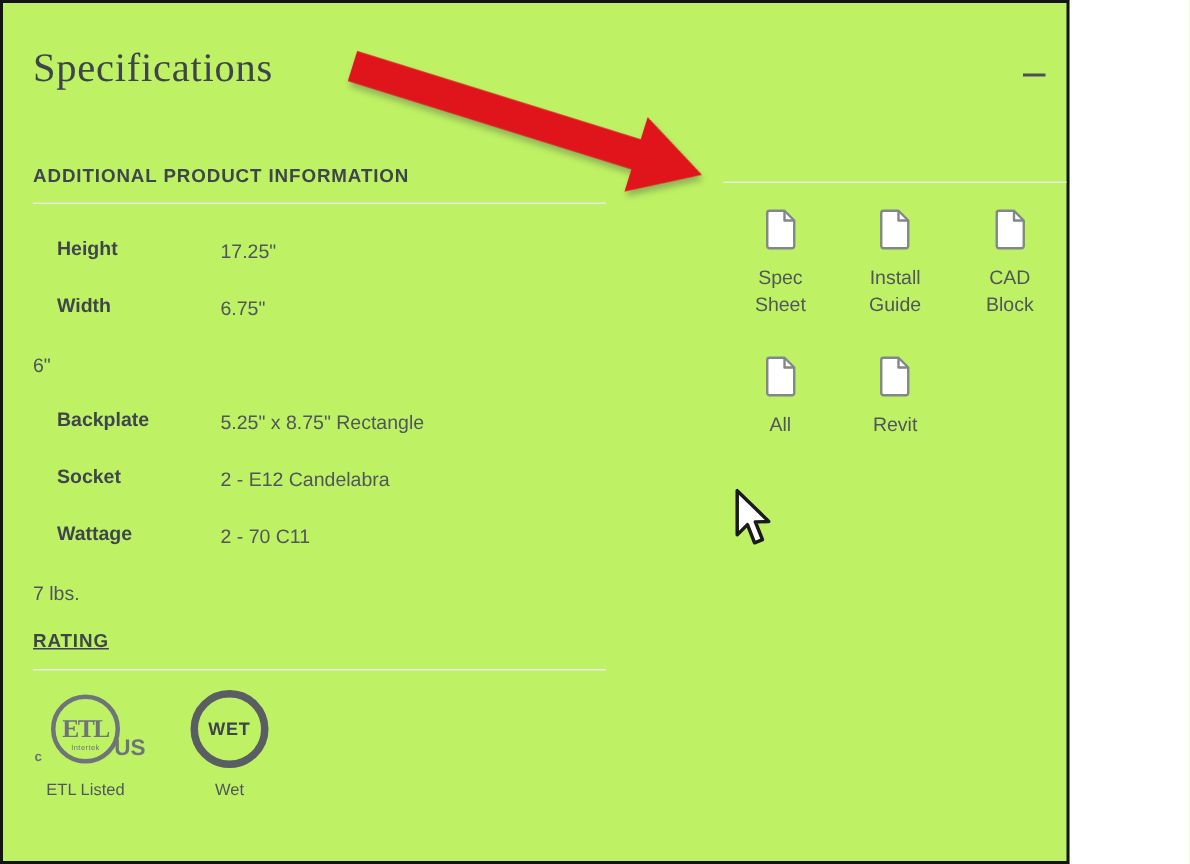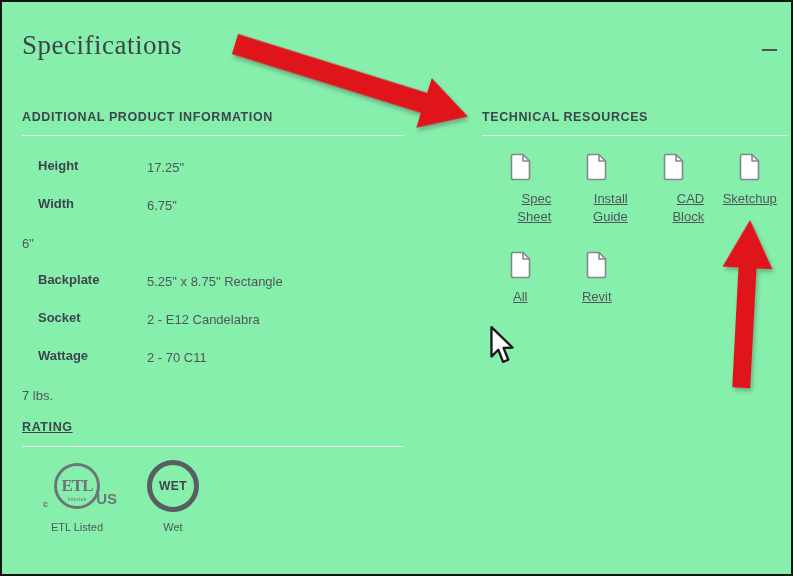--- a/index.html
+++ b/index.html
@@ -1,22 +1,22 @@
 <!DOCTYPE html>
 <html><head>
 <meta charset="utf-8">
 <style>
   html,body{margin:0;padding:0;background:#ffffff;}
   *{box-sizing:border-box;}
   body{font-family:"Liberation Sans", sans-serif;}
 
   .panel{
     position:relative;
-    width:793px;height:576px;
-    background:#86efac;
+    width:713px;height:576px;
+    background:#bef264;
     border:2px solid #141414;
     overflow:hidden;
   }
 
   .page-title{
     position:absolute;left:20px;top:28px;
     font-family:"Liberation Serif", serif;
     font-size:27px;font-weight:400;
     color:#3e444b;letter-spacing:0.5px;
   }
@@ -40,21 +40,21 @@
   .divider{height:1px;background:#e7e8e9;margin-top:11px;}
 
   .spec-rows{margin-top:10px;}
   .spec-row{display:flex;height:38px;align-items:center;}
   .spec-label{width:125px;font-size:13px;font-weight:bold;color:#3f454c;padding-left:16px;}
   .spec-value{font-size:13px;color:#50565c;padding-top:4px;}
 
   .rating-heading{margin-top:8px;text-decoration:underline;}
   .rating-divider{margin-top:12px;}
 
-  .rating-row{display:flex;margin-top:10px;gap:26px;margin-left:20px;}
+  .rating-row{display:flex;margin-top:10px;gap:26px;}
   .rating-item{display:flex;flex-direction:column;align-items:center;width:70px;}
   .badge-wrap{height:58px;display:flex;align-items:center;justify-content:center;position:relative;}
 
   .etl-badge{
     position:relative;width:46px;height:46px;border-radius:50%;
     border:3px solid #6f7478;display:flex;align-items:center;justify-content:center;
   }
   .etl-center{font-size:17px;font-weight:bold;color:#6f7478;letter-spacing:-1px;font-family:"Liberation Serif",serif;}
   .etl-left{position:absolute;left:-11px;bottom:6px;font-size:9px;font-weight:bold;color:#6f7478;}
   .etl-right{position:absolute;right:-17px;bottom:8px;font-size:15px;font-weight:bold;color:#6f7478;}
@@ -72,21 +72,21 @@
     display:grid;grid-template-columns:repeat(4,1fr);
     row-gap:26px;margin-top:17px;
   }
   .resource-item{
     display:flex;flex-direction:column;align-items:center;
     cursor:pointer;
   }
   .resource-item svg{display:block;}
   .resource-label{
     margin-top:9px;font-size:13px;color:#50565c;
-    text-align:right;line-height:1.35;max-width:62px;text-decoration:underline;
+    text-align:center;line-height:1.35;max-width:62px;
   }
 
   .overlay{position:absolute;left:0;top:0;width:793px;height:576px;pointer-events:none;}
   .red-arrow{fill:#e0151b;filter:drop-shadow(2px 3px 2px rgba(60,60,60,0.35));}
   .cursor-svg{position:absolute;left:486px;top:323px;pointer-events:none;}
 </style>
 </head>
 <body>
 
 <div class="panel">
@@ -150,21 +150,20 @@
           <div class="wet-badge">
             <span class="wet-center">WET</span>
           </div>
         </div>
         <div class="rating-label">Wet</div>
       </div>
     </div>
   </div>
 
   <div class="col col-right">
-    <div class="section-heading">TECHNICAL RESOURCES</div>
     <div class="divider"></div>
 
     <div class="resource-grid">
 
       <div class="resource-item">
         <svg width="23" height="28" viewBox="0 0 23 28">
           <path d="M2.5 3 a1.5 1.5 0 0 1 1.5 -1.5 H14 L20.5 8 V25 a1.5 1.5 0 0 1 -1.5 1.5 H4 a1.5 1.5 0 0 1 -1.5 -1.5 Z" fill="#ffffff" stroke="#82878c" stroke-width="1.6" stroke-linejoin="round"></path>
           <path d="M14 1.5 V8 H20.5" fill="none" stroke="#82878c" stroke-width="1.6" stroke-linejoin="round"></path>
         </svg>
         <div class="resource-label">Spec Sheet</div>

